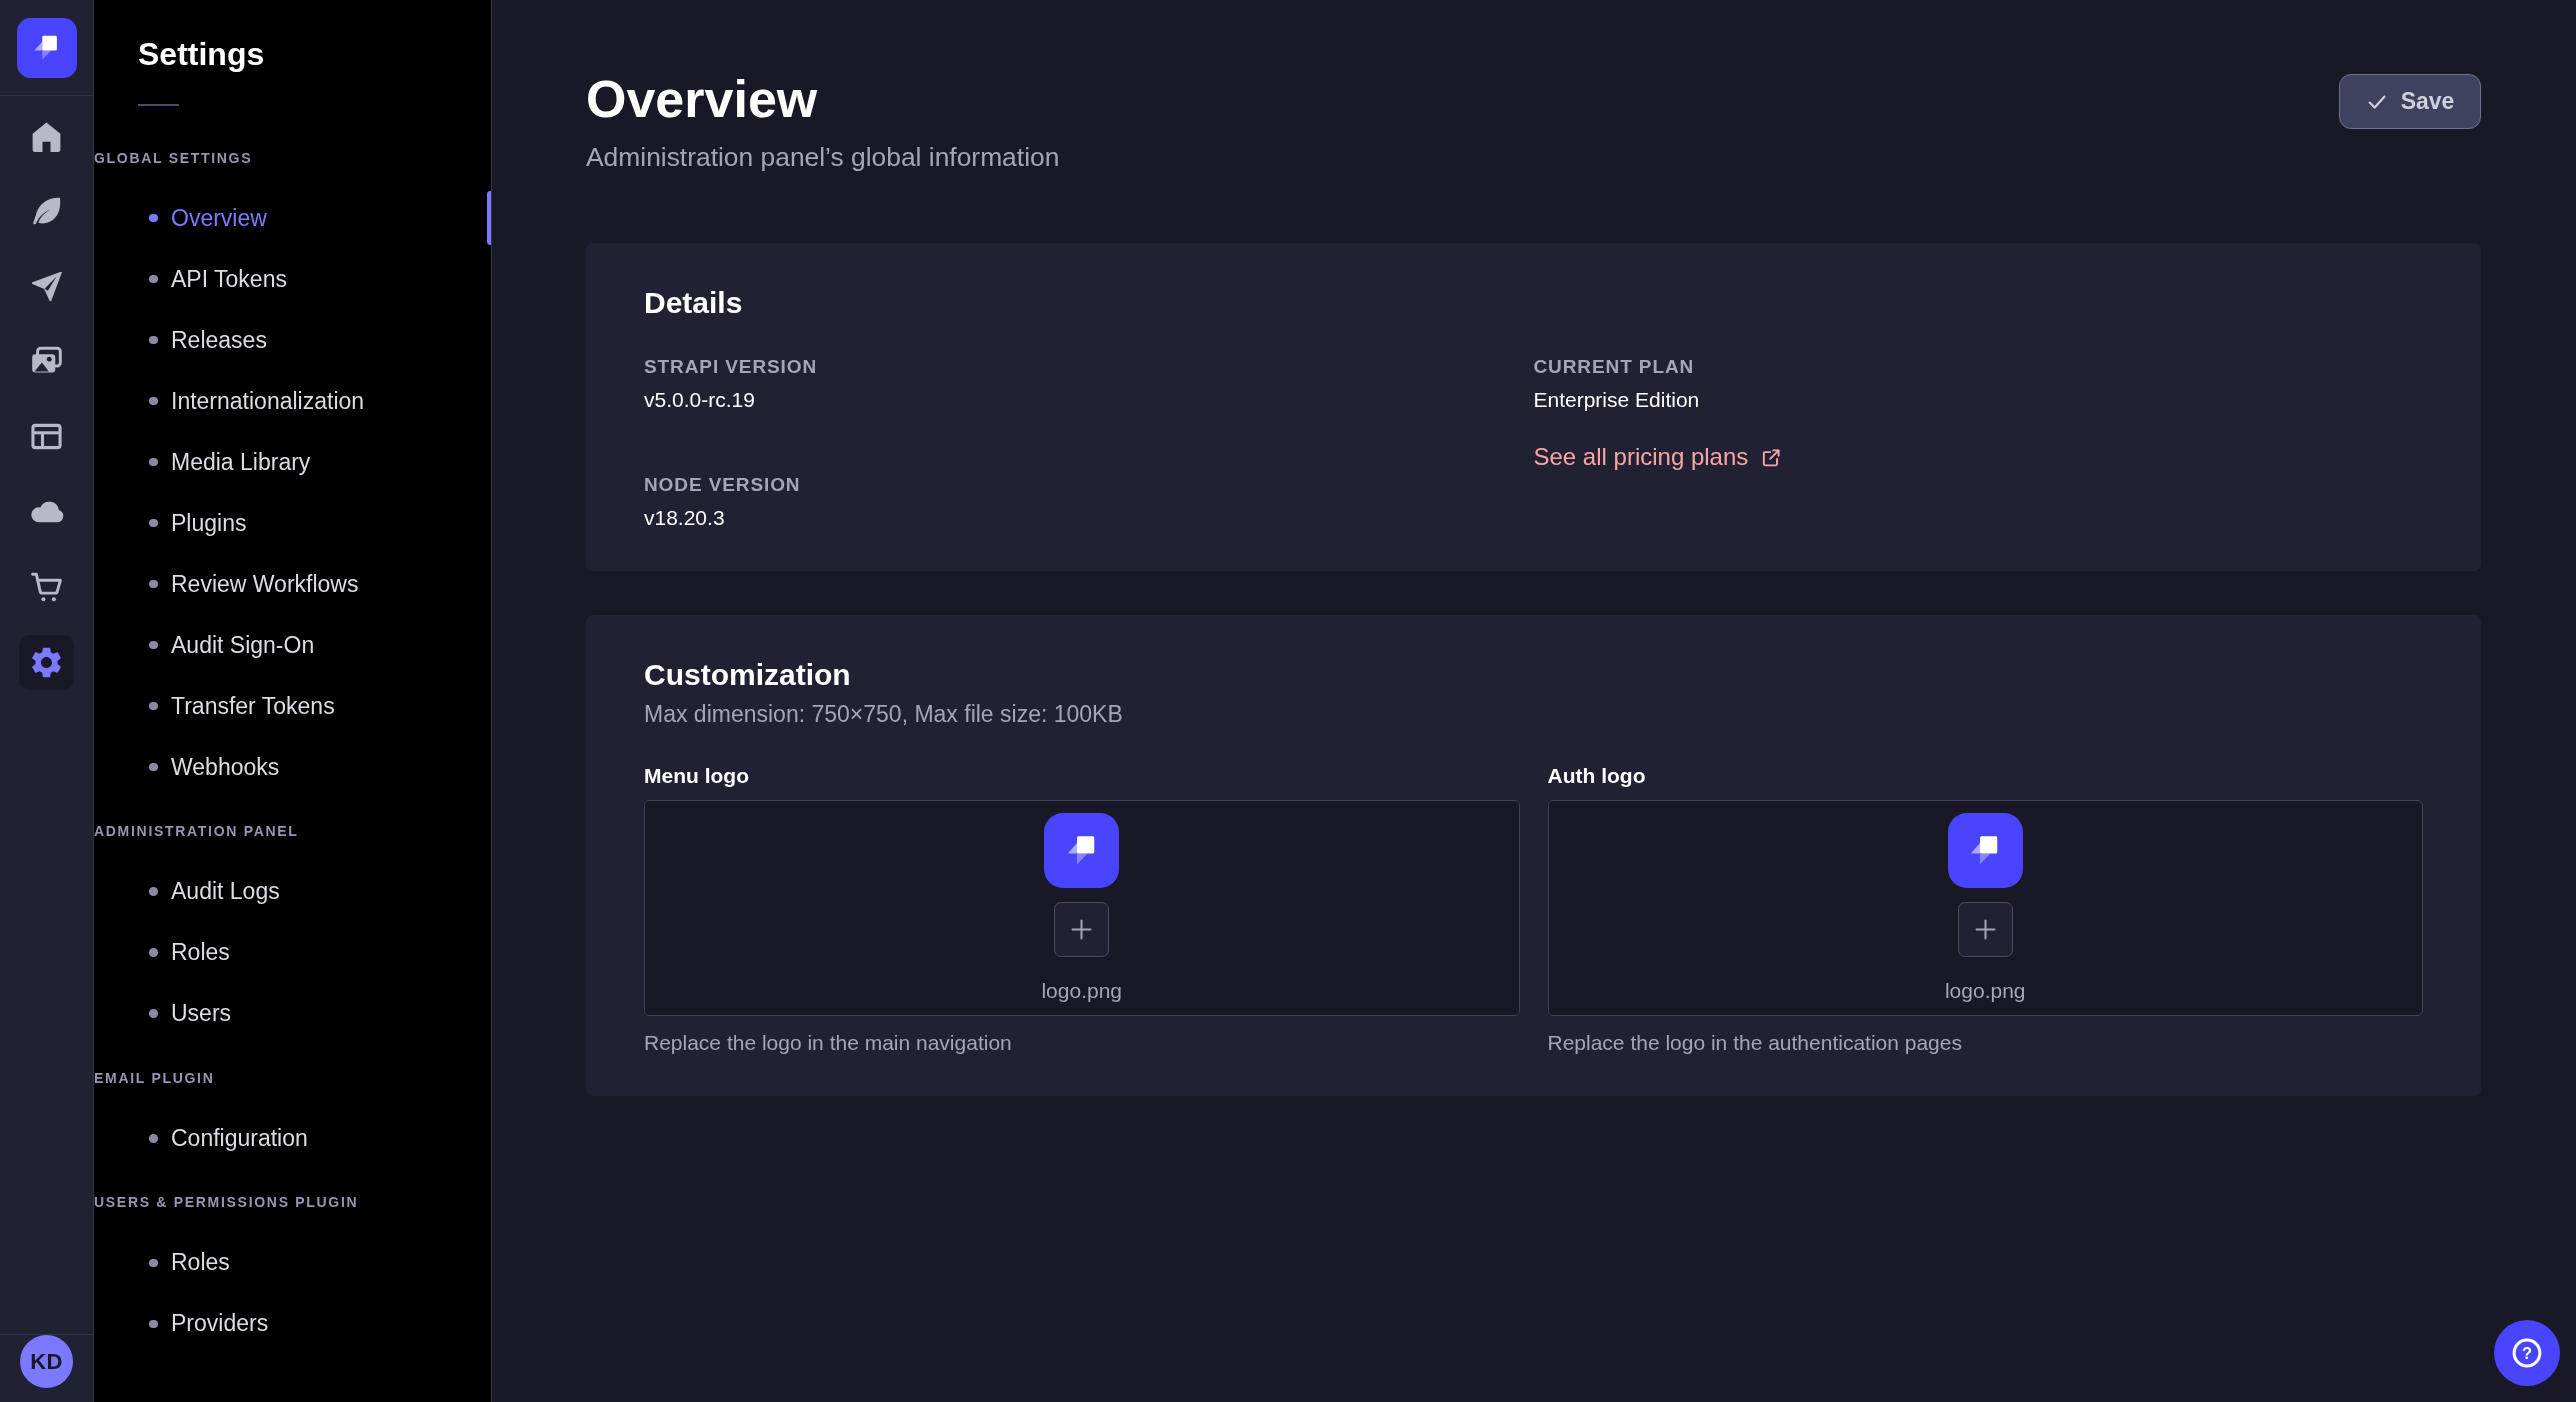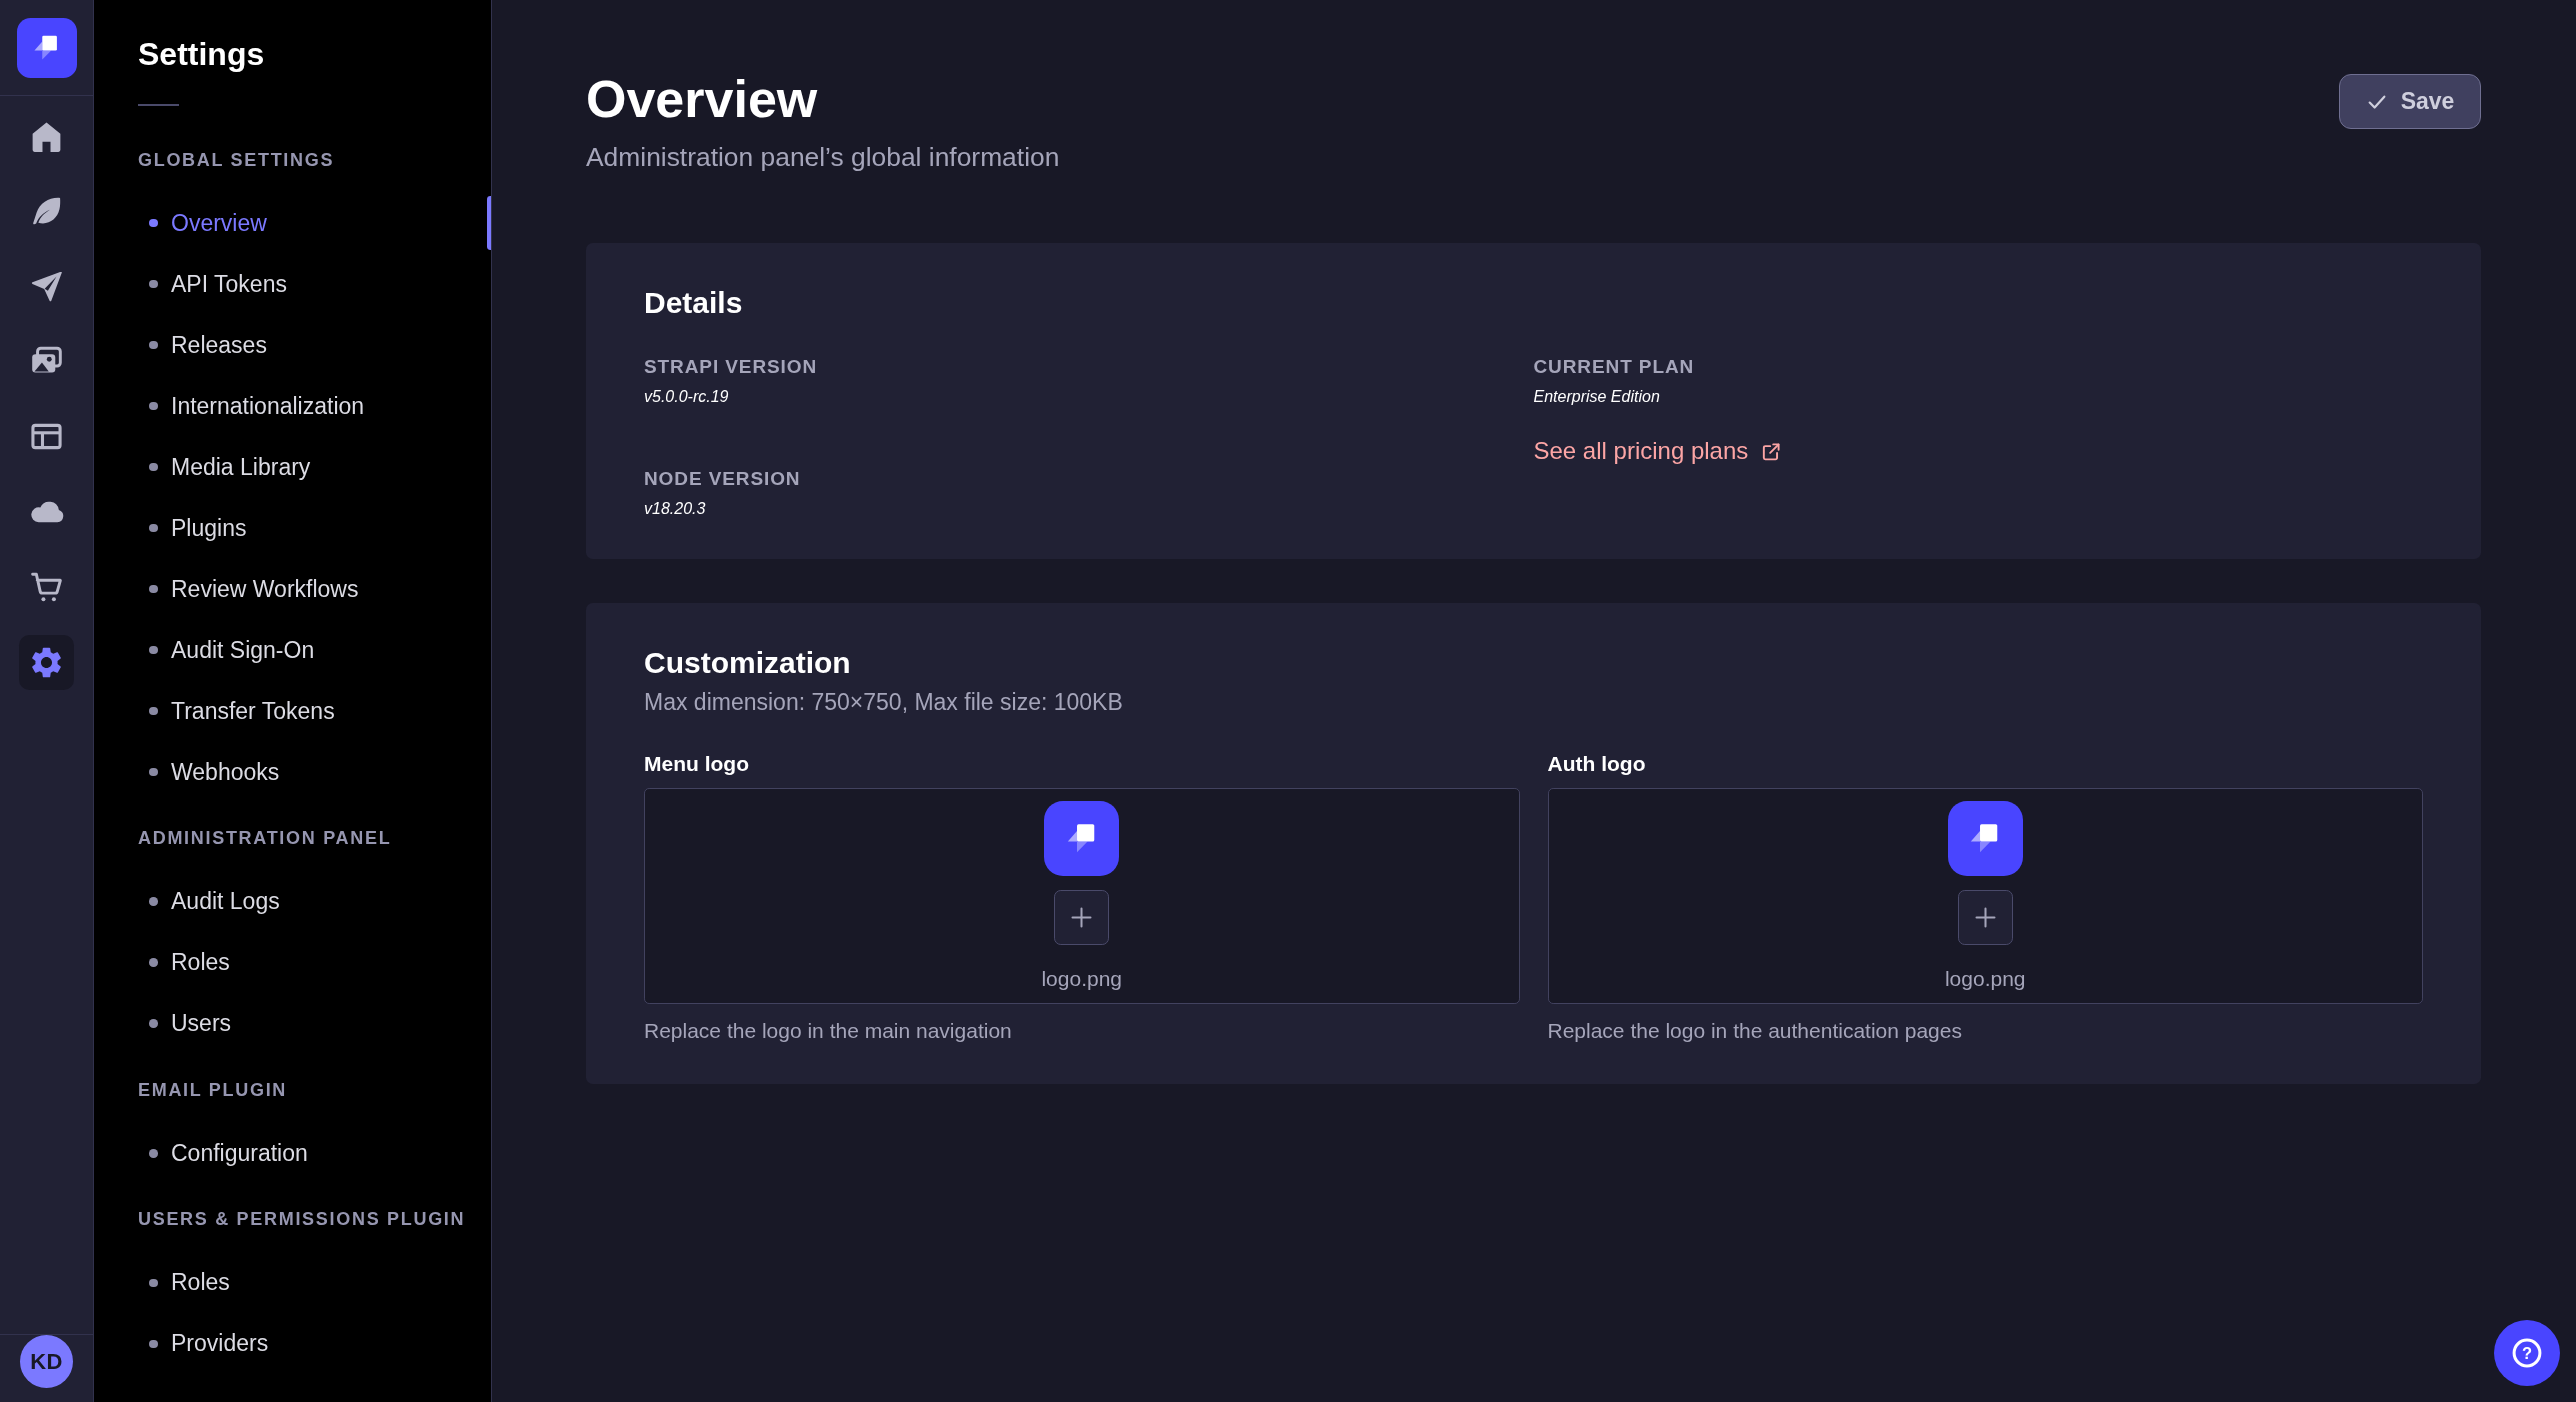--- a/index.html
+++ b/index.html
@@ -24,22 +24,22 @@
                  align-items:flex-start; justify-content:center; }
   .avatar { width:53px; height:53px; border-radius:50%; background:#7b79ff;
             color:#181826; font-size:22px; font-weight:700; display:flex;
             align-items:center; justify-content:center; letter-spacing:0.4px; }
 
   
   .subnav { width:398px; background:#000000; border-right:0.9px solid #32324d;
             flex-shrink:0; padding-top:36px; overflow:hidden; }
   .subnav-title { color:#ffffff; font-size:32px; font-weight:700; padding-left:44px; }
   .subnav-rule { width:41px; height:1.7px; background:#4a4a6a; margin:31px 0 0 44px; }
-  .nav-section-header { margin-top:44px; padding-left:44px; color:#9696b0;
-                        font-size:18px; font-weight:700; letter-spacing:1.7px; }
+  .nav-section-header { margin-top:44px; color:#9696b0;
+                        font-size:14px; font-weight:700; letter-spacing:1.7px; }
   .nav-section ul { list-style:none; margin-top:22px; }
   .nav-item { position:relative; height:61px; display:flex; align-items:center;
               padding-left:77px; color:#dcdce4; font-size:23px; font-weight:500;
               cursor:pointer; }
   .nav-item .dot { position:absolute; left:55px; top:50%; margin-top:-4.3px;
                    width:8.5px; height:8.5px; border-radius:50%; background:#8a8aa3; }
   .nav-item.active { color:#7b79ff; }
   .nav-item.active .dot { background:#7b79ff; }
   .nav-item.active .active-bar { position:absolute; right:0; top:3.4px; bottom:3.4px;
                    width:4.3px; background:#7b79ff; border-radius:3.4px 0 0 3.4px; }
@@ -59,21 +59,21 @@
   .card { background:#212134; border-radius:6.8px; margin-top:70px;
           padding:43px 58px 41px; }
   .card-title { color:#ffffff; font-size:30px; font-weight:600; }
   .card-subtitle { margin-top:8.5px; color:#a5a5ba; font-size:23px; }
 
   .fields { display:flex; margin-top:36px; }
   .fields .col { width:50%; }
   .field + .field { margin-top:62px; }
   .field-label { color:#a5a5ba; font-size:19px; font-weight:700;
                  letter-spacing:0.9px; margin-bottom:10.2px; }
-  .field-value { color:#ffffff; font-size:16px;font-style:italic; }
+  .field-value { color:#ffffff; font-size:21px; }
   .ext-link { margin-top:31px; display:inline-flex; align-items:center; gap:12px;
               color:#fca5a5; font-size:24px; text-decoration:none; cursor:pointer; }
 
   .uploads { display:flex; gap:28px; margin-top:36px; }
   .upload { flex:1; min-width:0; }
   .upload-label { color:#ffffff; font-size:21px; font-weight:600; margin-bottom:12px; }
   .upload-box { height:216px; background:#181826; border:0.9px solid #42425f;
                 border-radius:5.1px; display:flex; flex-direction:column;
                 align-items:center; justify-content:center; cursor:pointer; }
   .logo-tile { width:75px; height:75px; border-radius:19px; background:#4945ff;

